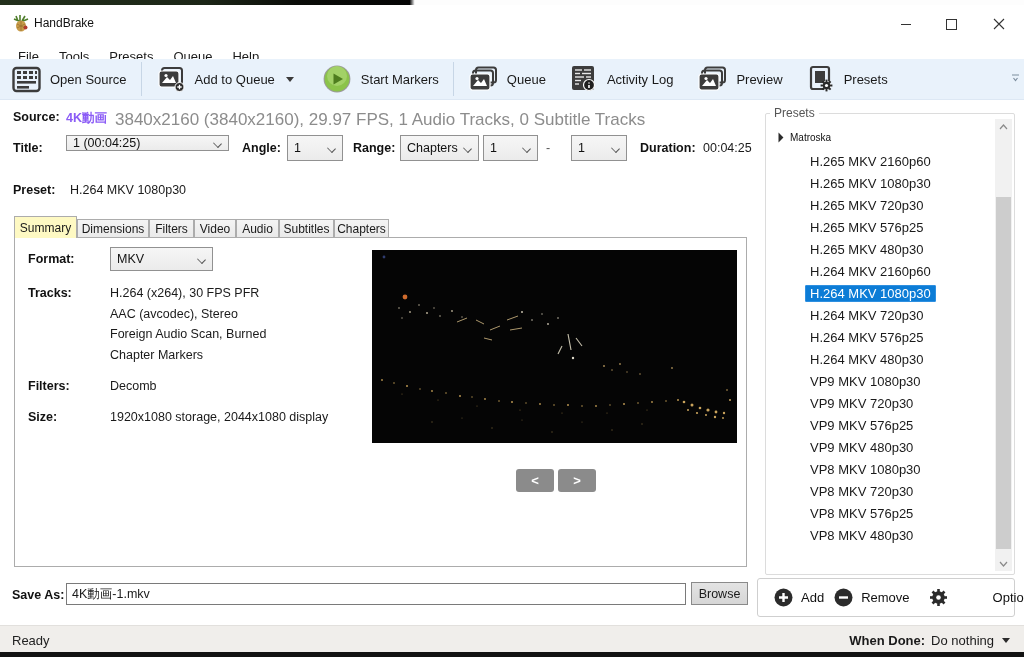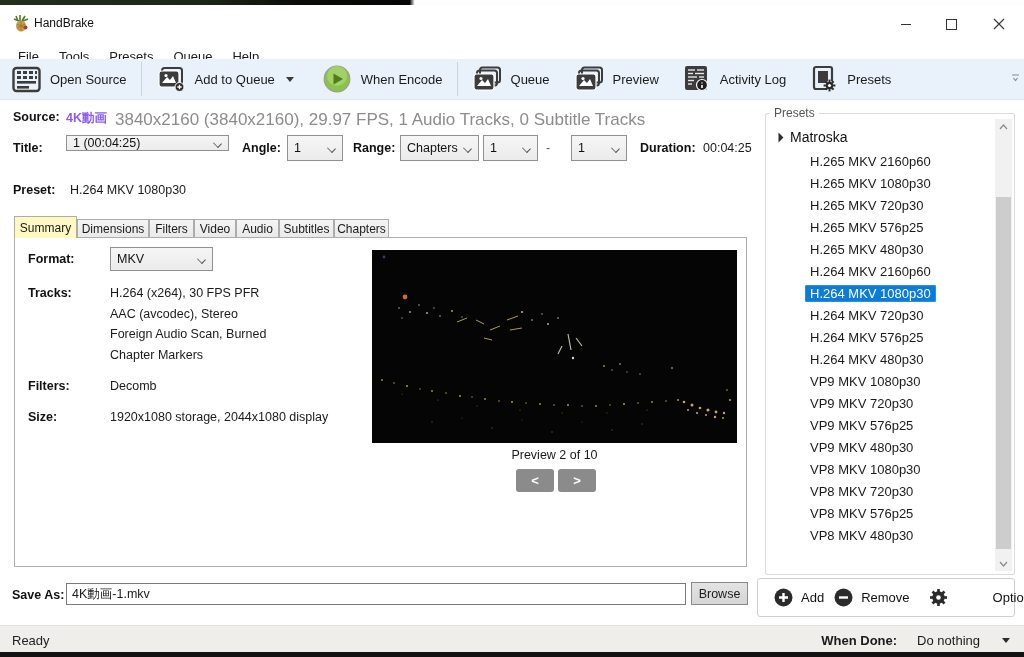--- a/index.html
+++ b/index.html
@@ -47,39 +47,39 @@
   .navbtn { width:38px; height:23px; background:#8b8b8b; border-radius:3px; color:#fff; font-size:13px; font-weight:bold; display:flex; align-items:center; justify-content:center; }
 
   
   #saveas-input { left:66px; top:583px; width:620px; height:22px; border:1px solid #7a7a7a; background:#fff; font-size:12.5px; padding:0 5px; display:flex; align-items:center; }
   #browse-btn { left:691px; top:582px; width:57px; height:23px; background:linear-gradient(#e3e3e3,#d6d6d6); border:1px solid #8a8a8a; font-size:12.5px; display:flex; align-items:center; justify-content:center; }
 
   
   #presets-groupbox { left:765px; top:113px; width:250px; height:462px; border:1px solid #dcdcdc; border-radius:2px; }
   #presets-panel-title { left:770px; top:106px; background:#fff; padding:0 4px; font-size:12px; color:#555; }
   #preset-tree { left:765px; top:124px; width:228px; height:450px; overflow:hidden; }
-  #preset-group-row { height:26px; display:flex; align-items:center; gap:8px; padding-left:10px; font-size:14px; color:#111; }
+  #preset-group-row { height:26px; display:flex; align-items:center; gap:8px; padding-left:10px; font-size:10px; color:#111; }
   .tri-expanded { width:0; height:0; border-left:7px solid transparent; border-top:7px solid #2b2b2b; transform:rotate(45deg); }
   .preset-item { height:22px; display:flex; align-items:center; padding-left:40px; font-size:13px; color:#1a1a1a; }
   .preset-item span { padding:1px 5px; border-radius:1px; }
   .preset-item.selected span { background:#0c7cd6; border:1px solid #2e8fe0; color:#fff; padding:0 4px; }
 
   
   #tree-scrollbar { left:995px; top:119px; width:17px; height:452px; background:#f1f1f1; }
   .sb-arrow { position:absolute; left:0; width:17px; height:15px; display:flex; align-items:center; justify-content:center; }
   #tree-scroll-thumb { position:absolute; left:1px; top:78px; width:15px; height:352px; background:#cdcdcd; }
 
   
   #presets-actions { left:757px; top:578px; width:258px; height:39px; border:1px solid #cfcfcf; border-radius:3px; background:#fff; display:flex; align-items:center; gap:10px; padding-left:16px; }
   .action-btn { display:flex; align-items:center; gap:8px; font-size:13px; color:#111; }
 
   
   #statusbar { left:0; top:625px; width:1024px; height:27px; background:#f0eeeb; border-top:1px solid #e2e0dd; }
   #status-ready { left:12px; top:633px; font-size:13px; color:#222; }
-  #when-done { right:14px; top:633px; display:flex; gap:20px; align-items:center; font-size:13px; }
+  #when-done { right:14px; top:633px; display:flex; gap:6px; align-items:center; font-size:13px; }
   #bottom-strip { left:0; top:652px; width:1024px; height:5px; background:#121212; }
 
   svg { display:block; }
 </style>
 </head>
 <body>
 
 <div id="screen">
 
   <div id="desktop-strip" class="abs"></div>
@@ -157,66 +157,66 @@
     </div>
     <div class="tbtn" style="padding-left:16px;">
       <span>
         <svg width="30" height="30" viewBox="0 0 30 30">
           <circle cx="15" cy="15" r="13.4" fill="#9b9b9b"></circle>
           <circle cx="15" cy="15" r="12.4" fill="#8bc34a"></circle>
           <circle cx="15" cy="12" r="10" fill="#a8d56e" opacity=".8"></circle>
           <path d="M11.5 9.5 L21 15 L11.5 20.5 Z" fill="#4e7d1e"></path>
         </svg>
       </span>
-      <span>When Encode</span>
+      <span>Start Markers</span>
     </div>
     <div class="tsep"></div>
     <div class="tbtn">
       <span>
         <svg width="30" height="26" viewBox="0 0 30 26">
           <rect x="8" y="1.5" width="20" height="15" rx="2.5" fill="none" stroke="#3c3c3c" stroke-width="2"></rect>
           <rect x="5" y="4.5" width="20" height="15" rx="2.5" fill="none" stroke="#3c3c3c" stroke-width="2"></rect>
           <rect x="2" y="8" width="20" height="16" rx="2.5" fill="#3c3c3c" stroke="#fff" stroke-width="1.2"></rect>
           <path d="M5 20 L10 14 L13 17 L16 13 L19 20 Z" fill="#fff"></path>
           <circle cx="9" cy="12.5" r="1.6" fill="#fff"></circle>
         </svg>
       </span>
       <span>Queue</span>
-    </div>
-    <div class="tbtn">
-      <span>
-        <svg width="30" height="26" viewBox="0 0 30 26">
-          <rect x="8" y="1.5" width="20" height="15" rx="2.5" fill="none" stroke="#3c3c3c" stroke-width="2"></rect>
-          <rect x="5" y="4.5" width="20" height="15" rx="2.5" fill="none" stroke="#3c3c3c" stroke-width="2"></rect>
-          <rect x="2" y="8" width="20" height="16" rx="2.5" fill="#3c3c3c" stroke="#fff" stroke-width="1.2"></rect>
-          <path d="M5 20 L10 14 L13 17 L16 13 L19 20 Z" fill="#fff"></path>
-          <circle cx="9" cy="12.5" r="1.6" fill="#fff"></circle>
-        </svg>
-      </span>
-      <span>Preview</span>
     </div>
     <div class="tbtn">
       <span>
         <svg width="28" height="28" viewBox="0 0 28 28">
           <rect x="2" y="1" width="22" height="24" rx="2" fill="#3c3c3c"></rect>
           <g stroke="#e8e8e8" stroke-width="1.4">
             <line x1="5" y1="5" x2="12" y2="5"></line>
               <line x1="14" y1="5" x2="21" y2="5"></line>
             <line x1="5" y1="8.5" x2="10" y2="8.5"></line>
               <line x1="12" y1="8.5" x2="21" y2="8.5"></line>
             <line x1="5" y1="12" x2="14" y2="12"></line>
               <line x1="16" y1="12" x2="21" y2="12"></line>
             <line x1="5" y1="15.5" x2="11" y2="15.5"></line>
             <line x1="5" y1="19" x2="9" y2="19"></line>
           </g>
           <circle cx="19" cy="20" r="5.5" fill="#1f1f1f" stroke="#fff" stroke-width="1.2"></circle>
           <path d="M19 17.5 V18.5 M19 20 V23" stroke="#fff" stroke-width="1.6"></path>
         </svg>
       </span>
       <span>Activity Log</span>
+    </div>
+    <div class="tbtn">
+      <span>
+        <svg width="30" height="26" viewBox="0 0 30 26">
+          <rect x="8" y="1.5" width="20" height="15" rx="2.5" fill="none" stroke="#3c3c3c" stroke-width="2"></rect>
+          <rect x="5" y="4.5" width="20" height="15" rx="2.5" fill="none" stroke="#3c3c3c" stroke-width="2"></rect>
+          <rect x="2" y="8" width="20" height="16" rx="2.5" fill="#3c3c3c" stroke="#fff" stroke-width="1.2"></rect>
+          <path d="M5 20 L10 14 L13 17 L16 13 L19 20 Z" fill="#fff"></path>
+          <circle cx="9" cy="12.5" r="1.6" fill="#fff"></circle>
+        </svg>
+      </span>
+      <span>Preview</span>
     </div>
     <div class="tbtn">
       <span>
         <svg width="28" height="28" viewBox="0 0 28 28">
           <rect x="4" y="2" width="18" height="22" rx="2" fill="none" stroke="#3c3c3c" stroke-width="2.2"></rect>
           <rect x="8" y="6" width="10" height="12" fill="#3c3c3c"></rect>
           <g>
             <circle cx="19.5" cy="20.5" r="4.2" fill="#2b2b2b" stroke="#fff" stroke-width="1"></circle>
             <g stroke="#2b2b2b" stroke-width="2">
               <line x1="19.5" y1="14.6" x2="19.5" y2="26.4"></line>
@@ -395,21 +395,20 @@
           <circle cx="120" cy="178" r=".7"></circle>
           <circle cx="180" cy="182" r=".7"></circle>
         <circle cx="240" cy="180" r=".7"></circle>
           <circle cx="150" cy="170" r=".6"></circle>
           <circle cx="210" cy="172" r=".6"></circle>
         <circle cx="90" cy="168" r=".6"></circle>
           <circle cx="270" cy="174" r=".7"></circle>
       </g>
     </svg>
   </div>
-  <div class="abs" style="left:372px;top:448px;width:365px;text-align:center;font-size:12.5px;z-index:2;">Preview 2 of 10</div>
   <div class="navbtn abs" style="left:516px;top:469px;z-index:2;">&lt;</div>
   <div class="navbtn abs" style="left:558px;top:469px;z-index:2;">&gt;</div>
 
   <div class="abs lbl" style="left:12px;top:588px;">Save As:</div>
   <div id="saveas-input" class="abs">
     <span>4K動画-1.mkv</span>
   </div>
   <div id="browse-btn" class="abs">Browse</div>
 
   <div id="presets-groupbox" class="abs"></div>

